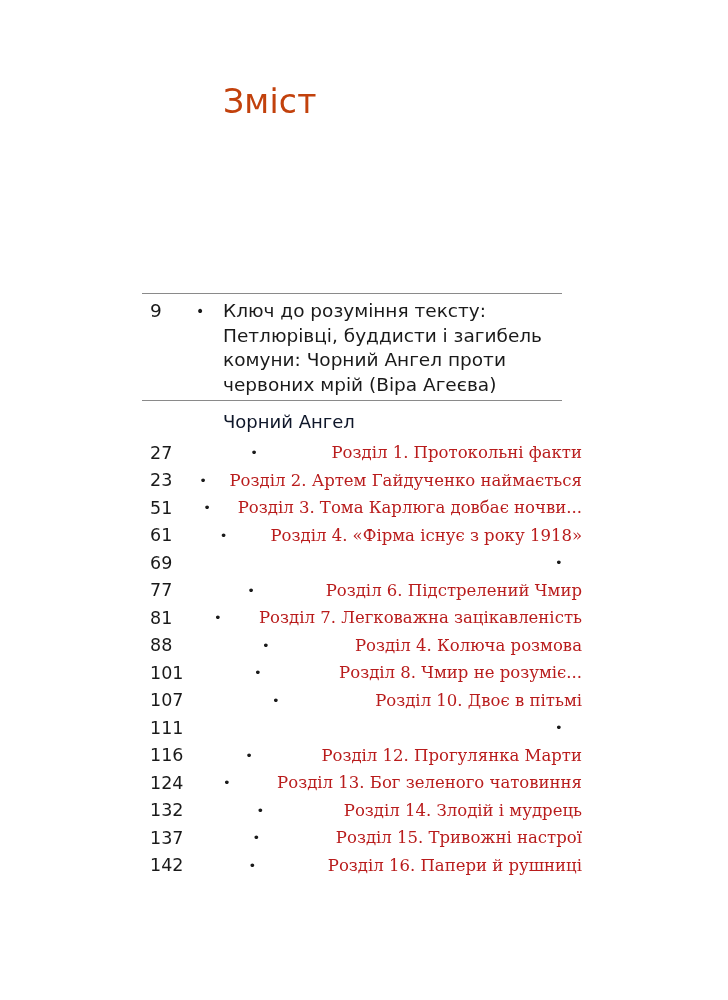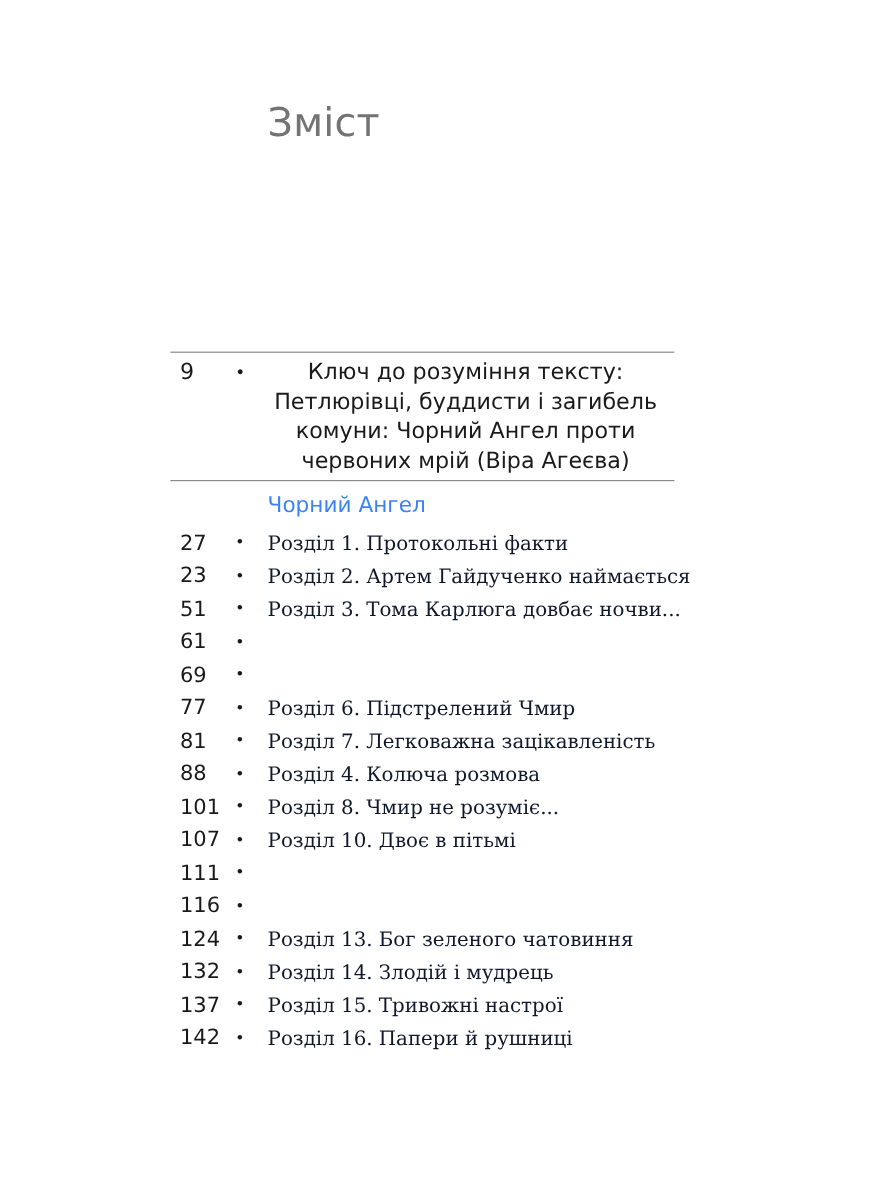--- a/index.html
+++ b/index.html
@@ -16,21 +16,21 @@
     }
     .title {
       position: absolute;
       left: 223px;
       top: 82px;
       font-family: "DejaVu Sans", sans-serif;
       font-size: 33px;
       font-weight: normal;
       letter-spacing: 0.2px;
       margin: 0;
-      color: #737373;
+      color: #c2410c;
     }
     .rule {
       position: absolute;
       left: 142px;
       width: 420px;
       height: 0;
       border-top: 1.5px solid #8a8a8a;
     }
     .rule.top { top: 293px; }
     .rule.bottom { top: 400px; }
@@ -53,66 +53,66 @@
     }
     .intro .bullet {
       width: 31px;
       text-align: left;
       padding-left: 4px;
       box-sizing: border-box;
       font-size: 14px;
     }
     .intro .text {
       width: 330px;
-      text-align: center;
     }
 
     .part-title {
       position: absolute;
       left: 223px;
       top: 411px;
       font-family: "DejaVu Sans", sans-serif;
       font-size: 18px;
-      color: #3b82f6;
+      color: #0f172a;
     }
 
     .toc-list {
       position: absolute;
       left: 142px;
       top: 439px;
       width: 440px;
       margin: 0;
       padding: 0;
       list-style: none;
     }
     .toc-row {
       display: flex;
       align-items: center;
       height: 27.5px;
+      justify-content: space-between;
     }
     .toc-row .num {
       width: 50px;
       padding-left: 8px;
       box-sizing: border-box;
       font-family: "DejaVu Sans", sans-serif;
       font-size: 17.5px;
       color: #1a1a1a;
     }
     .toc-row .bullet {
       width: 31px;
       padding-left: 4px;
       box-sizing: border-box;
       font-family: "DejaVu Sans", sans-serif;
       font-size: 13px;
       color: #1a1a1a;
     }
     .toc-row .text {
       font-family: "DejaVu Serif", serif;
       font-size: 16.5px;
-      color: #0f172a;
+      color: #b91c1c;
       white-space: nowrap;
     }
   </style>
 </head>
 <body>
 
 <h1 class="title">Зміст</h1>
 
 <div class="rule top"></div>
 
@@ -138,20 +138,21 @@
       <span class="text">Розділ 2. Артем Гайдученко наймається</span>
     </li>
   <li class="toc-row">
       <span class="num">51</span>
       <span class="bullet">•</span>
       <span class="text">Розділ 3. Тома Карлюга довбає ночви...</span>
     </li>
   <li class="toc-row">
       <span class="num">61</span>
       <span class="bullet">•</span>
+      <span class="text">Розділ 4. «Фірма існує з року 1918»</span>
     </li>
   <li class="toc-row">
       <span class="num">69</span>
       <span class="bullet">•</span>
     </li>
   <li class="toc-row">
       <span class="num">77</span>
       <span class="bullet">•</span>
       <span class="text">Розділ 6. Підстрелений Чмир</span>
     </li>
@@ -175,20 +176,21 @@
       <span class="bullet">•</span>
       <span class="text">Розділ 10. Двоє в пітьмі</span>
     </li>
   <li class="toc-row">
       <span class="num">111</span>
       <span class="bullet">•</span>
     </li>
   <li class="toc-row">
       <span class="num">116</span>
       <span class="bullet">•</span>
+      <span class="text">Розділ 12. Прогулянка Марти</span>
     </li>
   <li class="toc-row">
       <span class="num">124</span>
       <span class="bullet">•</span>
       <span class="text">Розділ 13. Бог зеленого чатовиння</span>
     </li>
   <li class="toc-row">
       <span class="num">132</span>
       <span class="bullet">•</span>
       <span class="text">Розділ 14. Злодій і мудрець</span>

